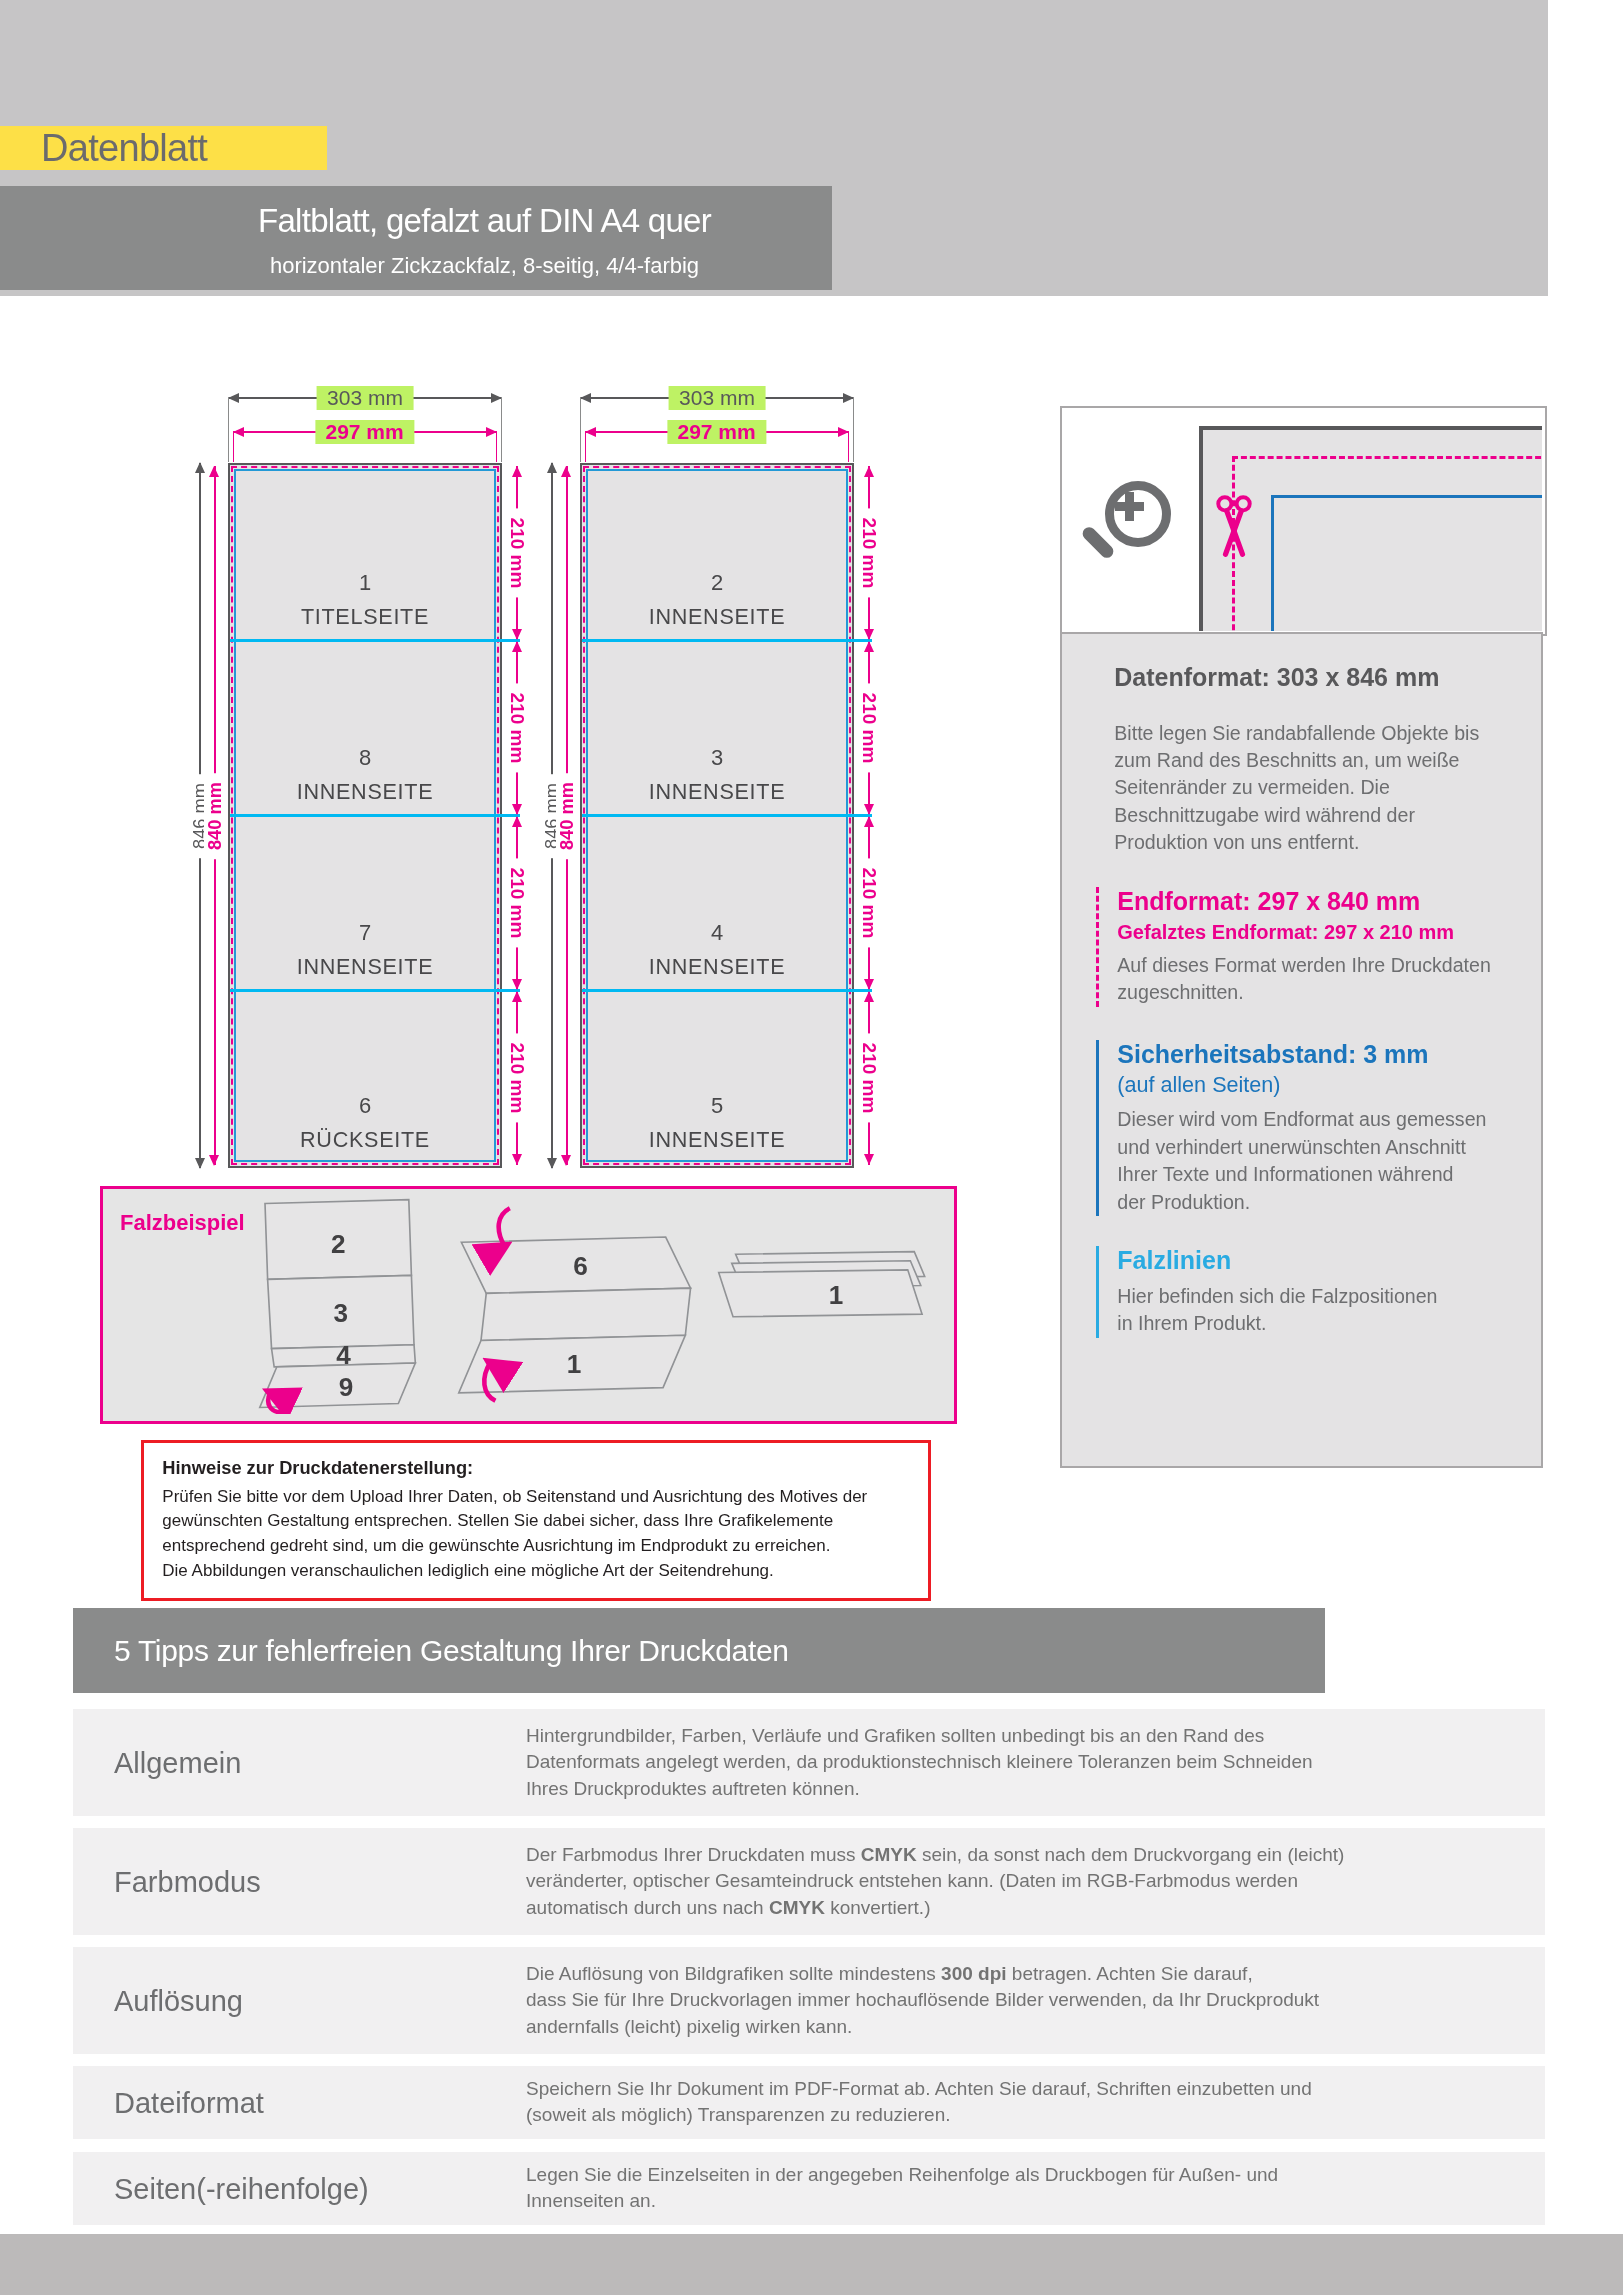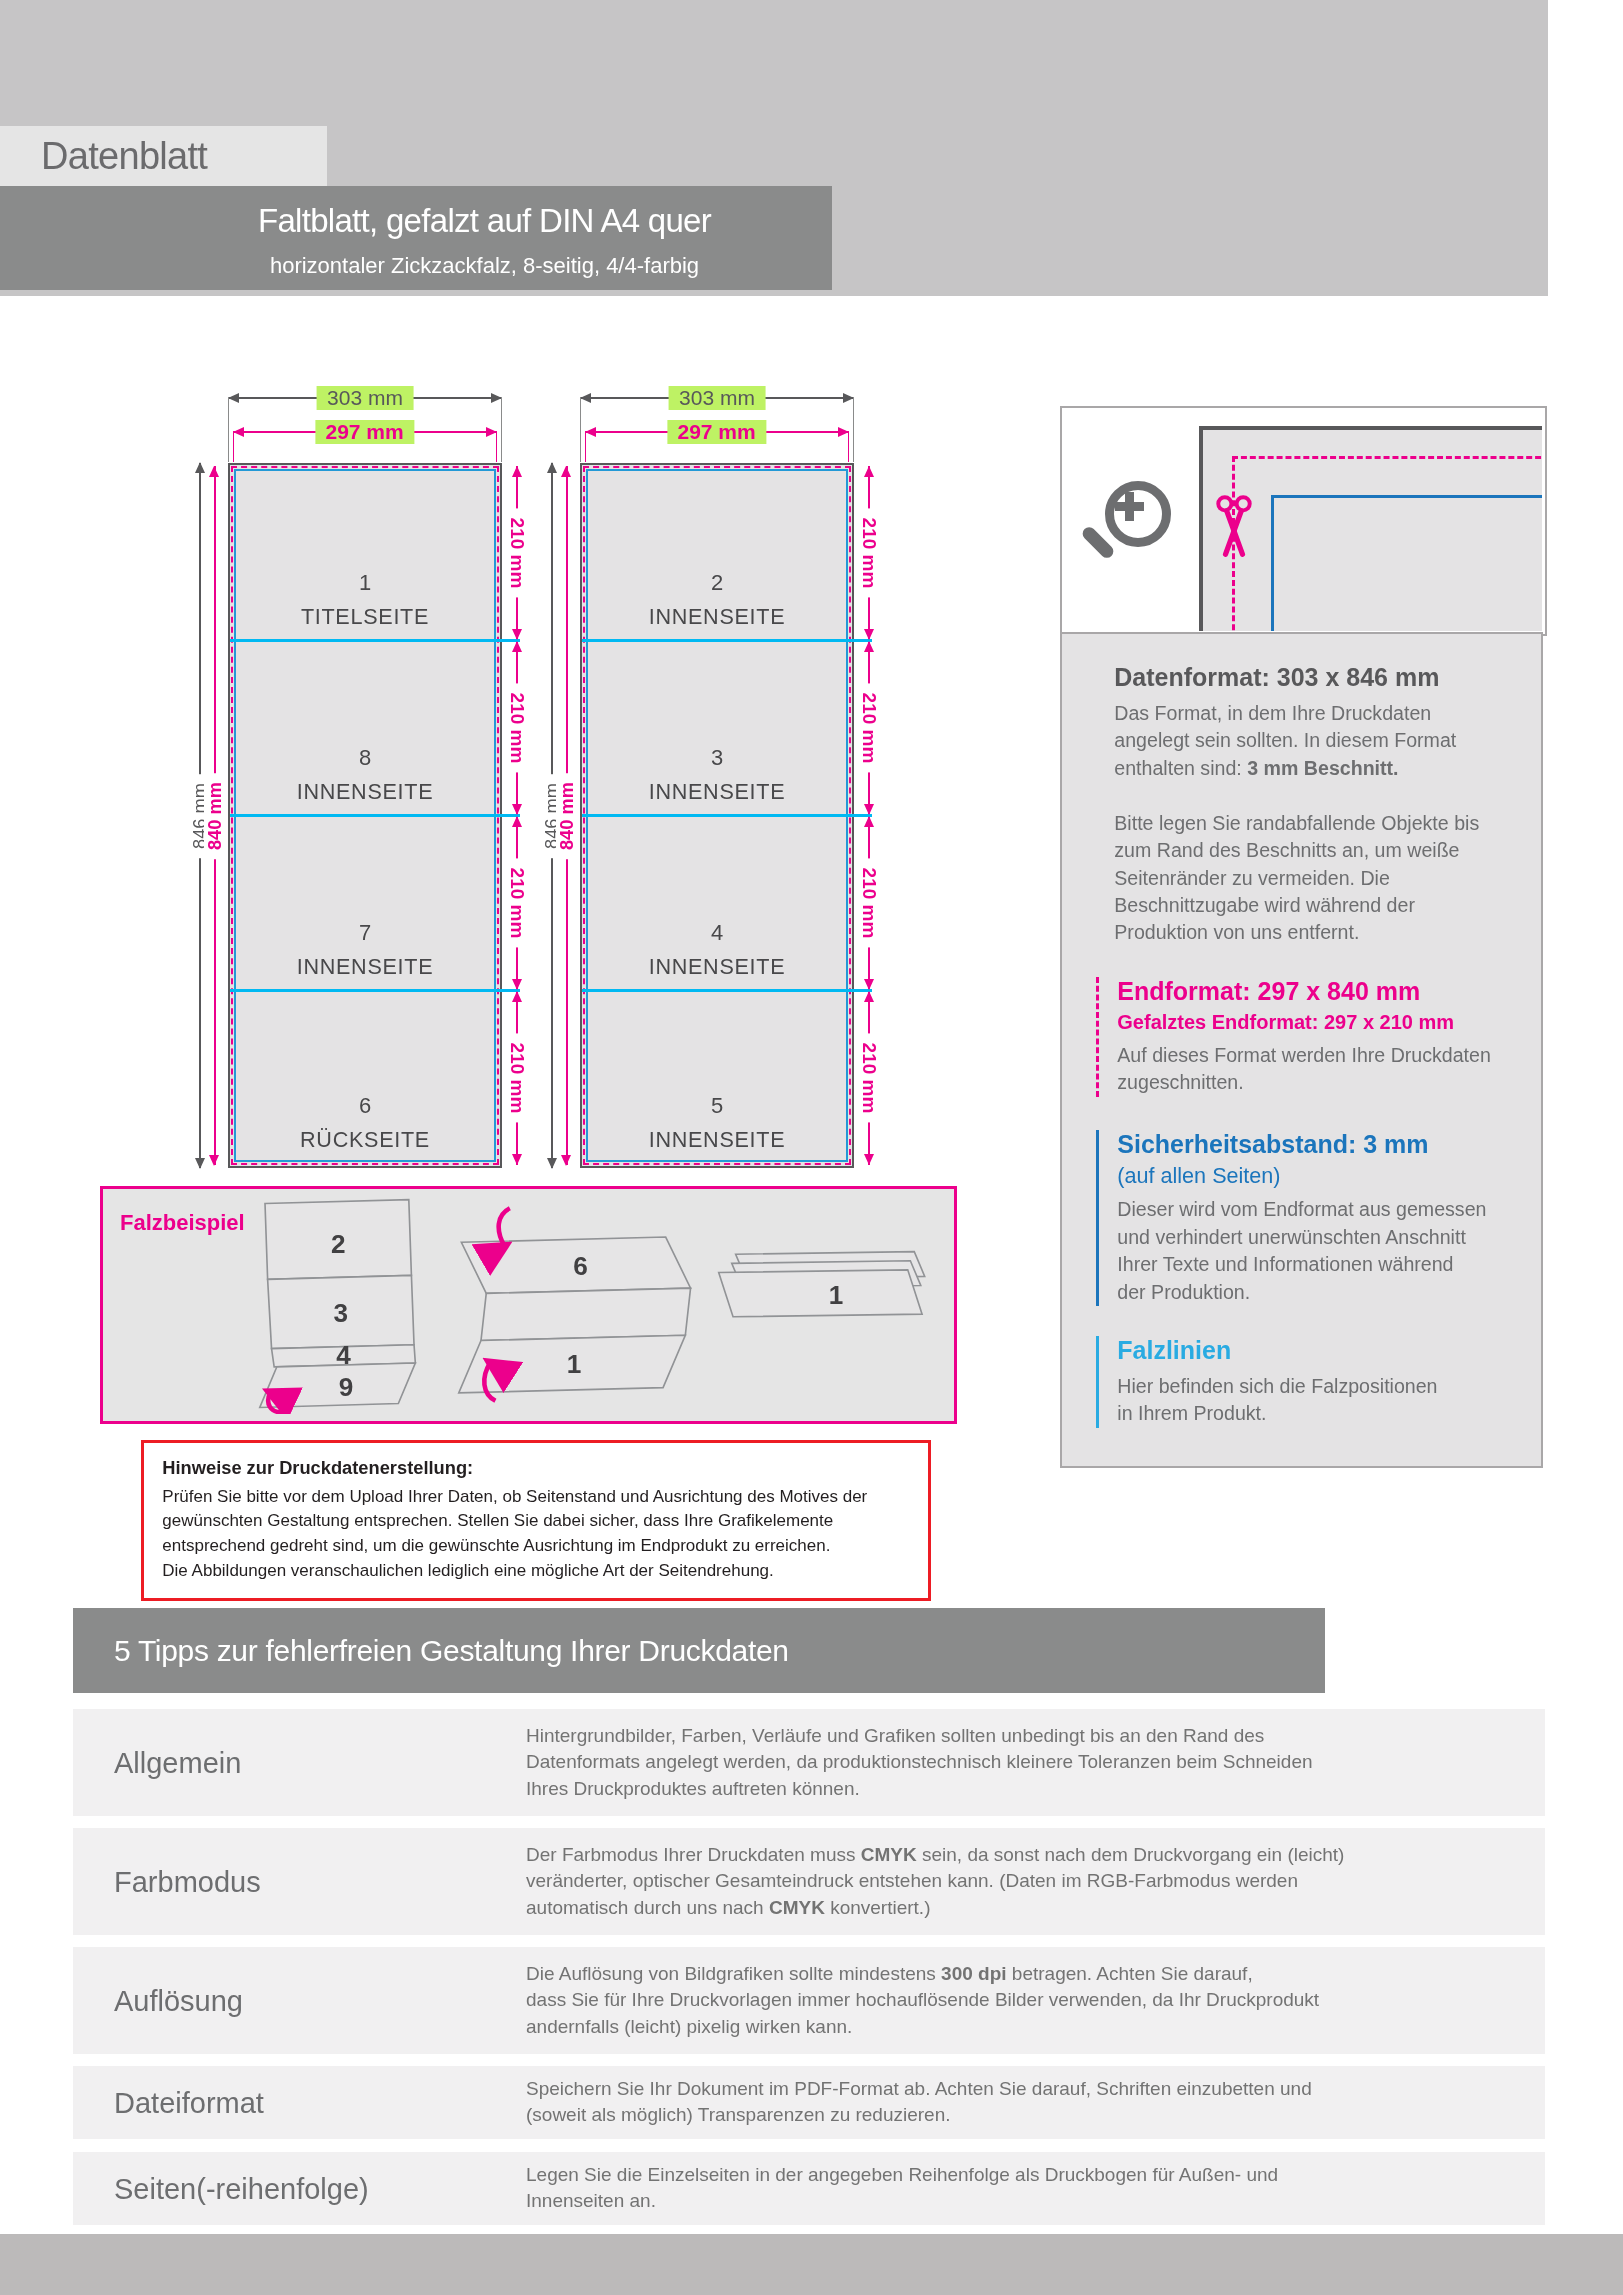--- a/index.html
+++ b/index.html
@@ -2,21 +2,21 @@
 <html style="font-size:10.5px"><head>
 <meta charset="utf-8">
 <style>
   html,body{margin:0;padding:0;}
   .page{position:relative;width:1623px;height:2295px;background:#ffffff;
         font-family:"Liberation Sans","DejaVu Sans",sans-serif;overflow:hidden;}
   .abs{position:absolute;}
 
   
   .top-block{left:0;top:0;width:1548px;height:296px;background:#c6c5c6;}
-  .datenblatt-box{left:0;top:126px;width:327px;height:60px;background:#e5e5e5;}
+  .datenblatt-box{left:0;top:126px;width:327px;height:44px;background:#fde047;}
   .datenblatt-box span{position:absolute;left:41px;top:50%;transform:translateY(-50%);
         font-size:38px;color:#6b6b6d;letter-spacing:-0.7px;}
   .title-bar{left:0;top:186px;width:832px;height:104px;background:#8a8b8b;}
   .title-wrap{position:absolute;left:183px;right:46px;top:15.7px;text-align:center;color:#ffffff;}
   .title-l1{font-size:33px;letter-spacing:-0.7px;}
   .title-l2{font-size:22px;margin-top:13px;}
 
   
   .sheet{position:absolute;width:270px;height:701px;border:2px solid #58585a;background:#e4e3e4;}
   .sheet-left{left:228px;top:463px;}
@@ -264,23 +264,20 @@
           <line x1="18" y1="26" x2="42" y2="92"></line>
           <line x1="40" y1="26" x2="16" y2="92"></line>
         </g>
       </svg>
     </div>
   </div>
 
   <div class="abs info-panel">
     <div class="sec sec-daten">
       <h3>Datenformat: 303 x 846 mm</h3>
-      <p><span>Das Format, in dem Ihre Druckdaten
-angelegt sein sollten. In diesem Format
-enthalten sind: </span><b>3 mm Beschnitt.</b></p>
       <p class="p2">Bitte legen Sie randabfallende Objekte bis
 zum Rand des Beschnitts an, um weiße
 Seitenränder zu vermeiden. Die
 Beschnittzugabe wird während der
 Produktion von uns entfernt.</p>
     </div>
     <div class="sec sec-end">
       <h3>Endformat: 297 x 840 mm</h3>
       <div class="sub">Gefalztes Endformat: 297 x 210 mm</div>
       <p>Auf dieses Format werden Ihre Druckdaten

